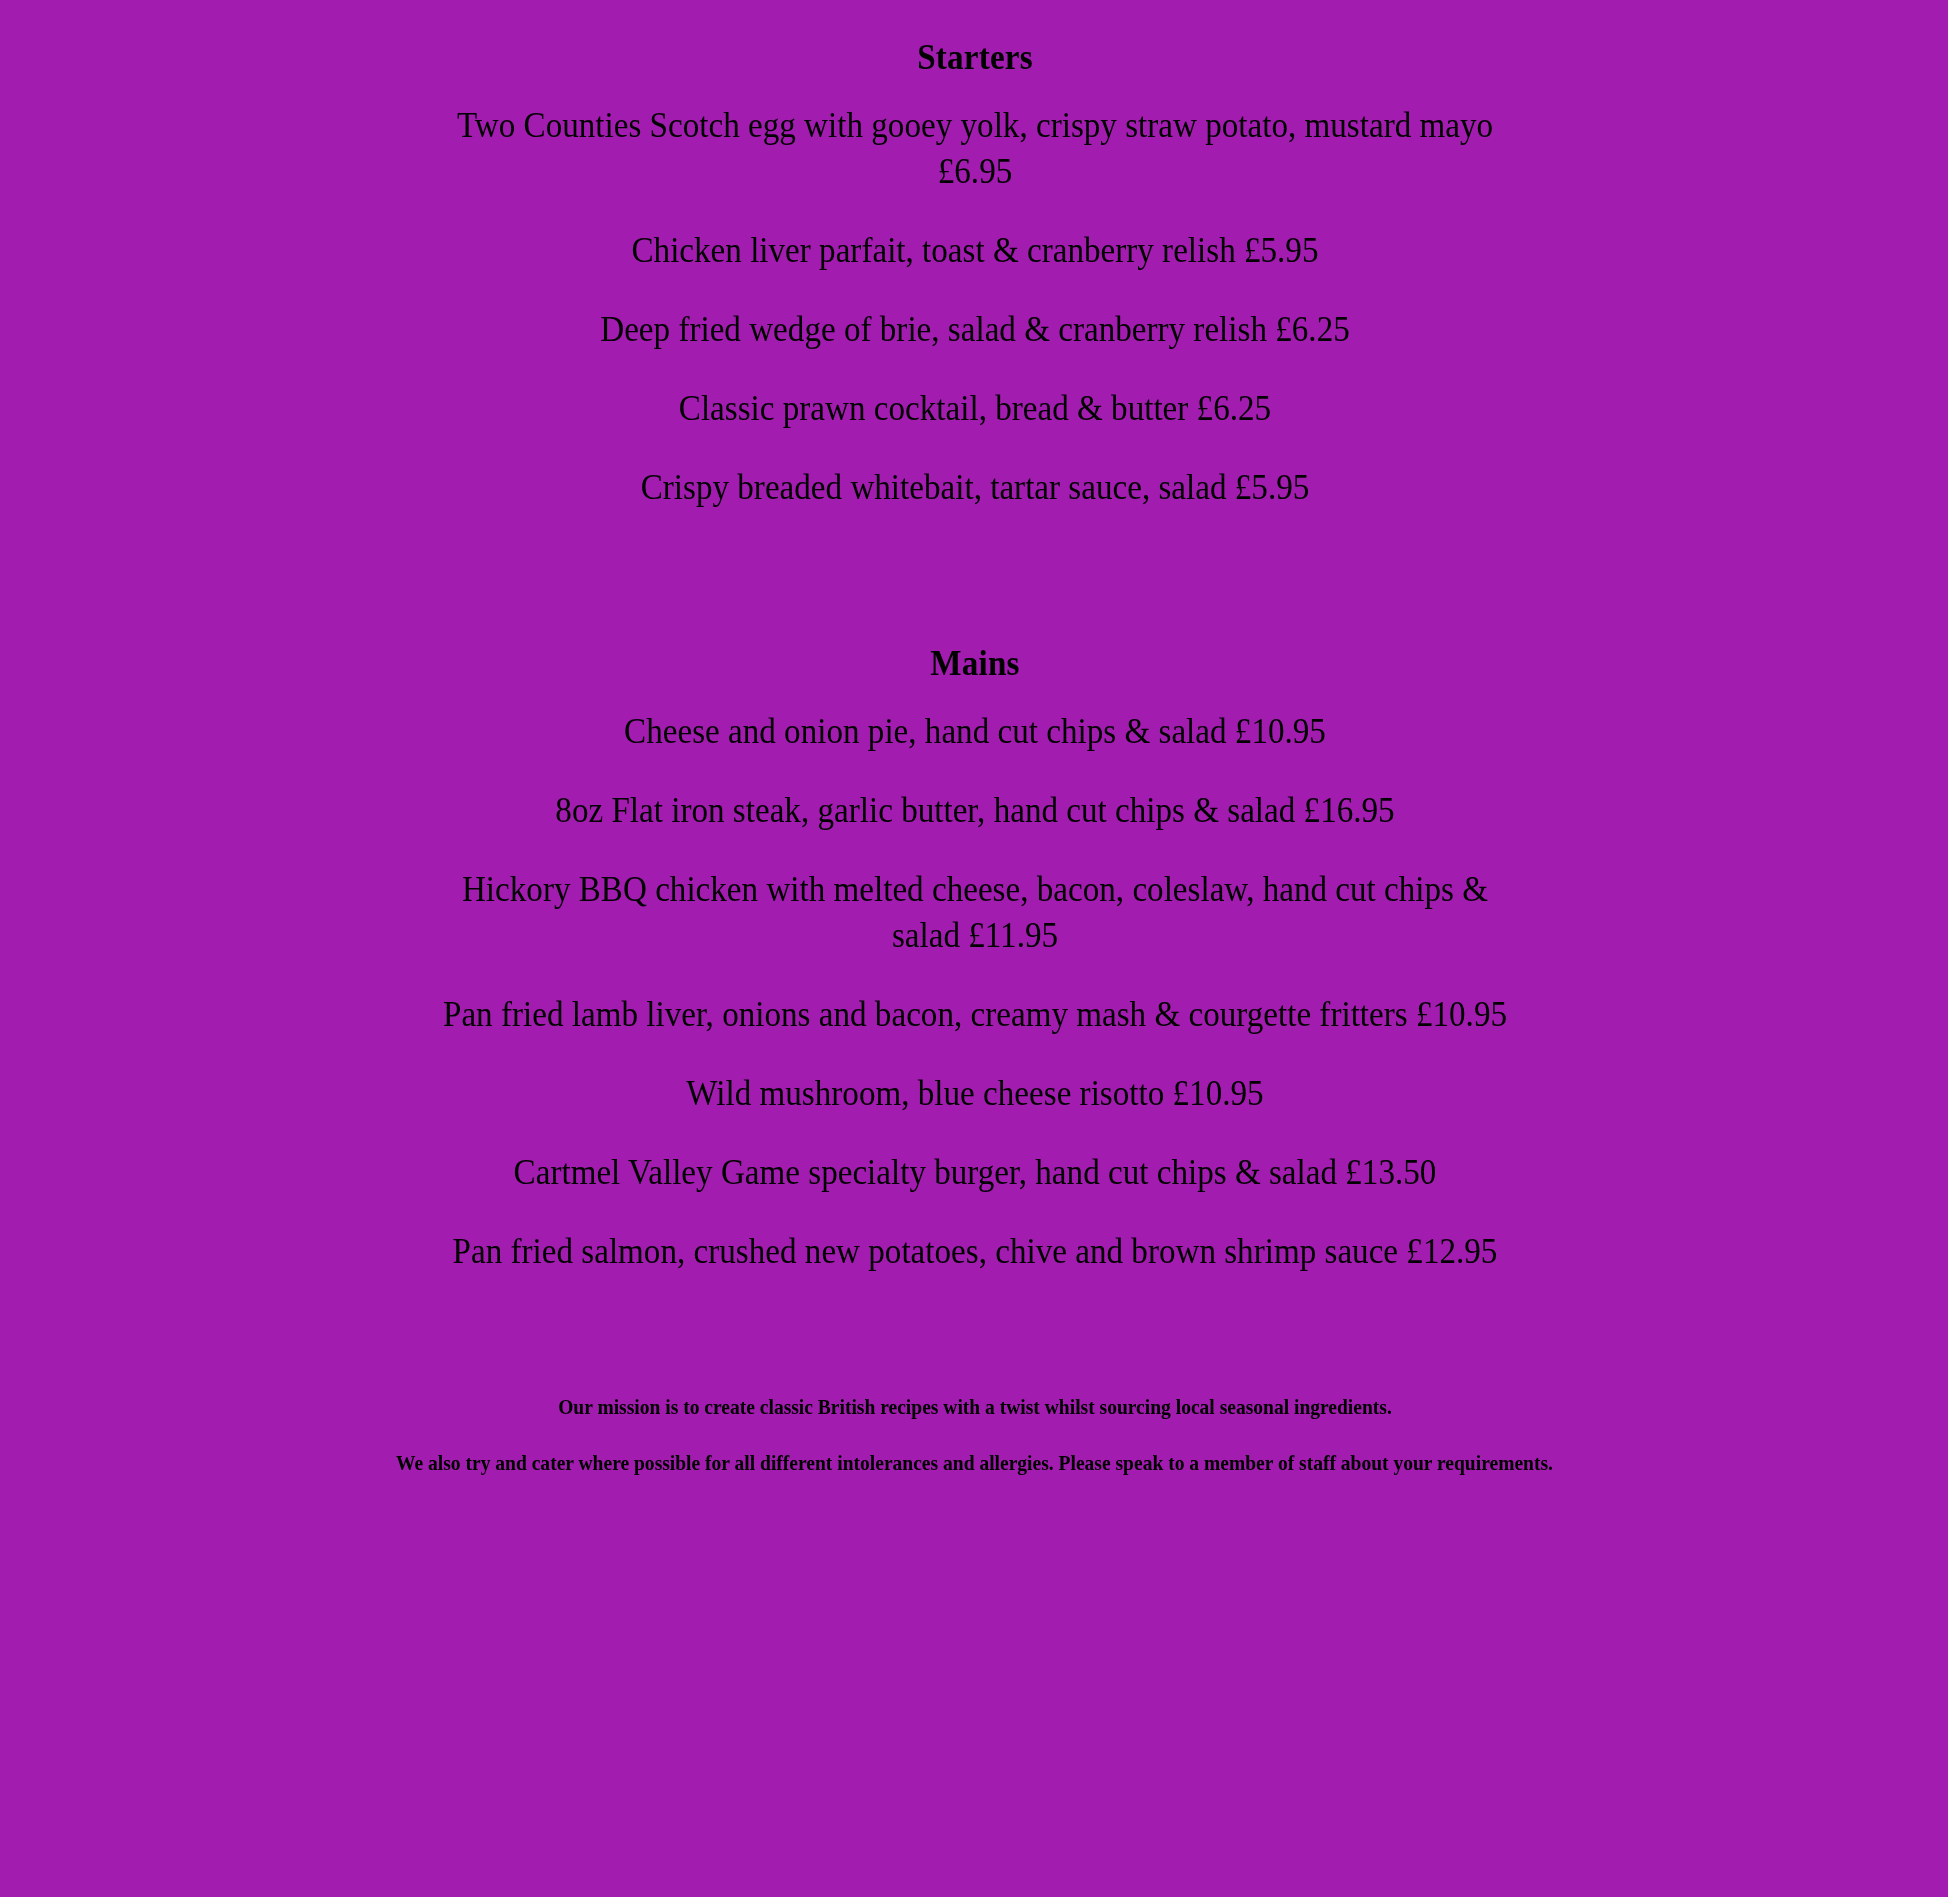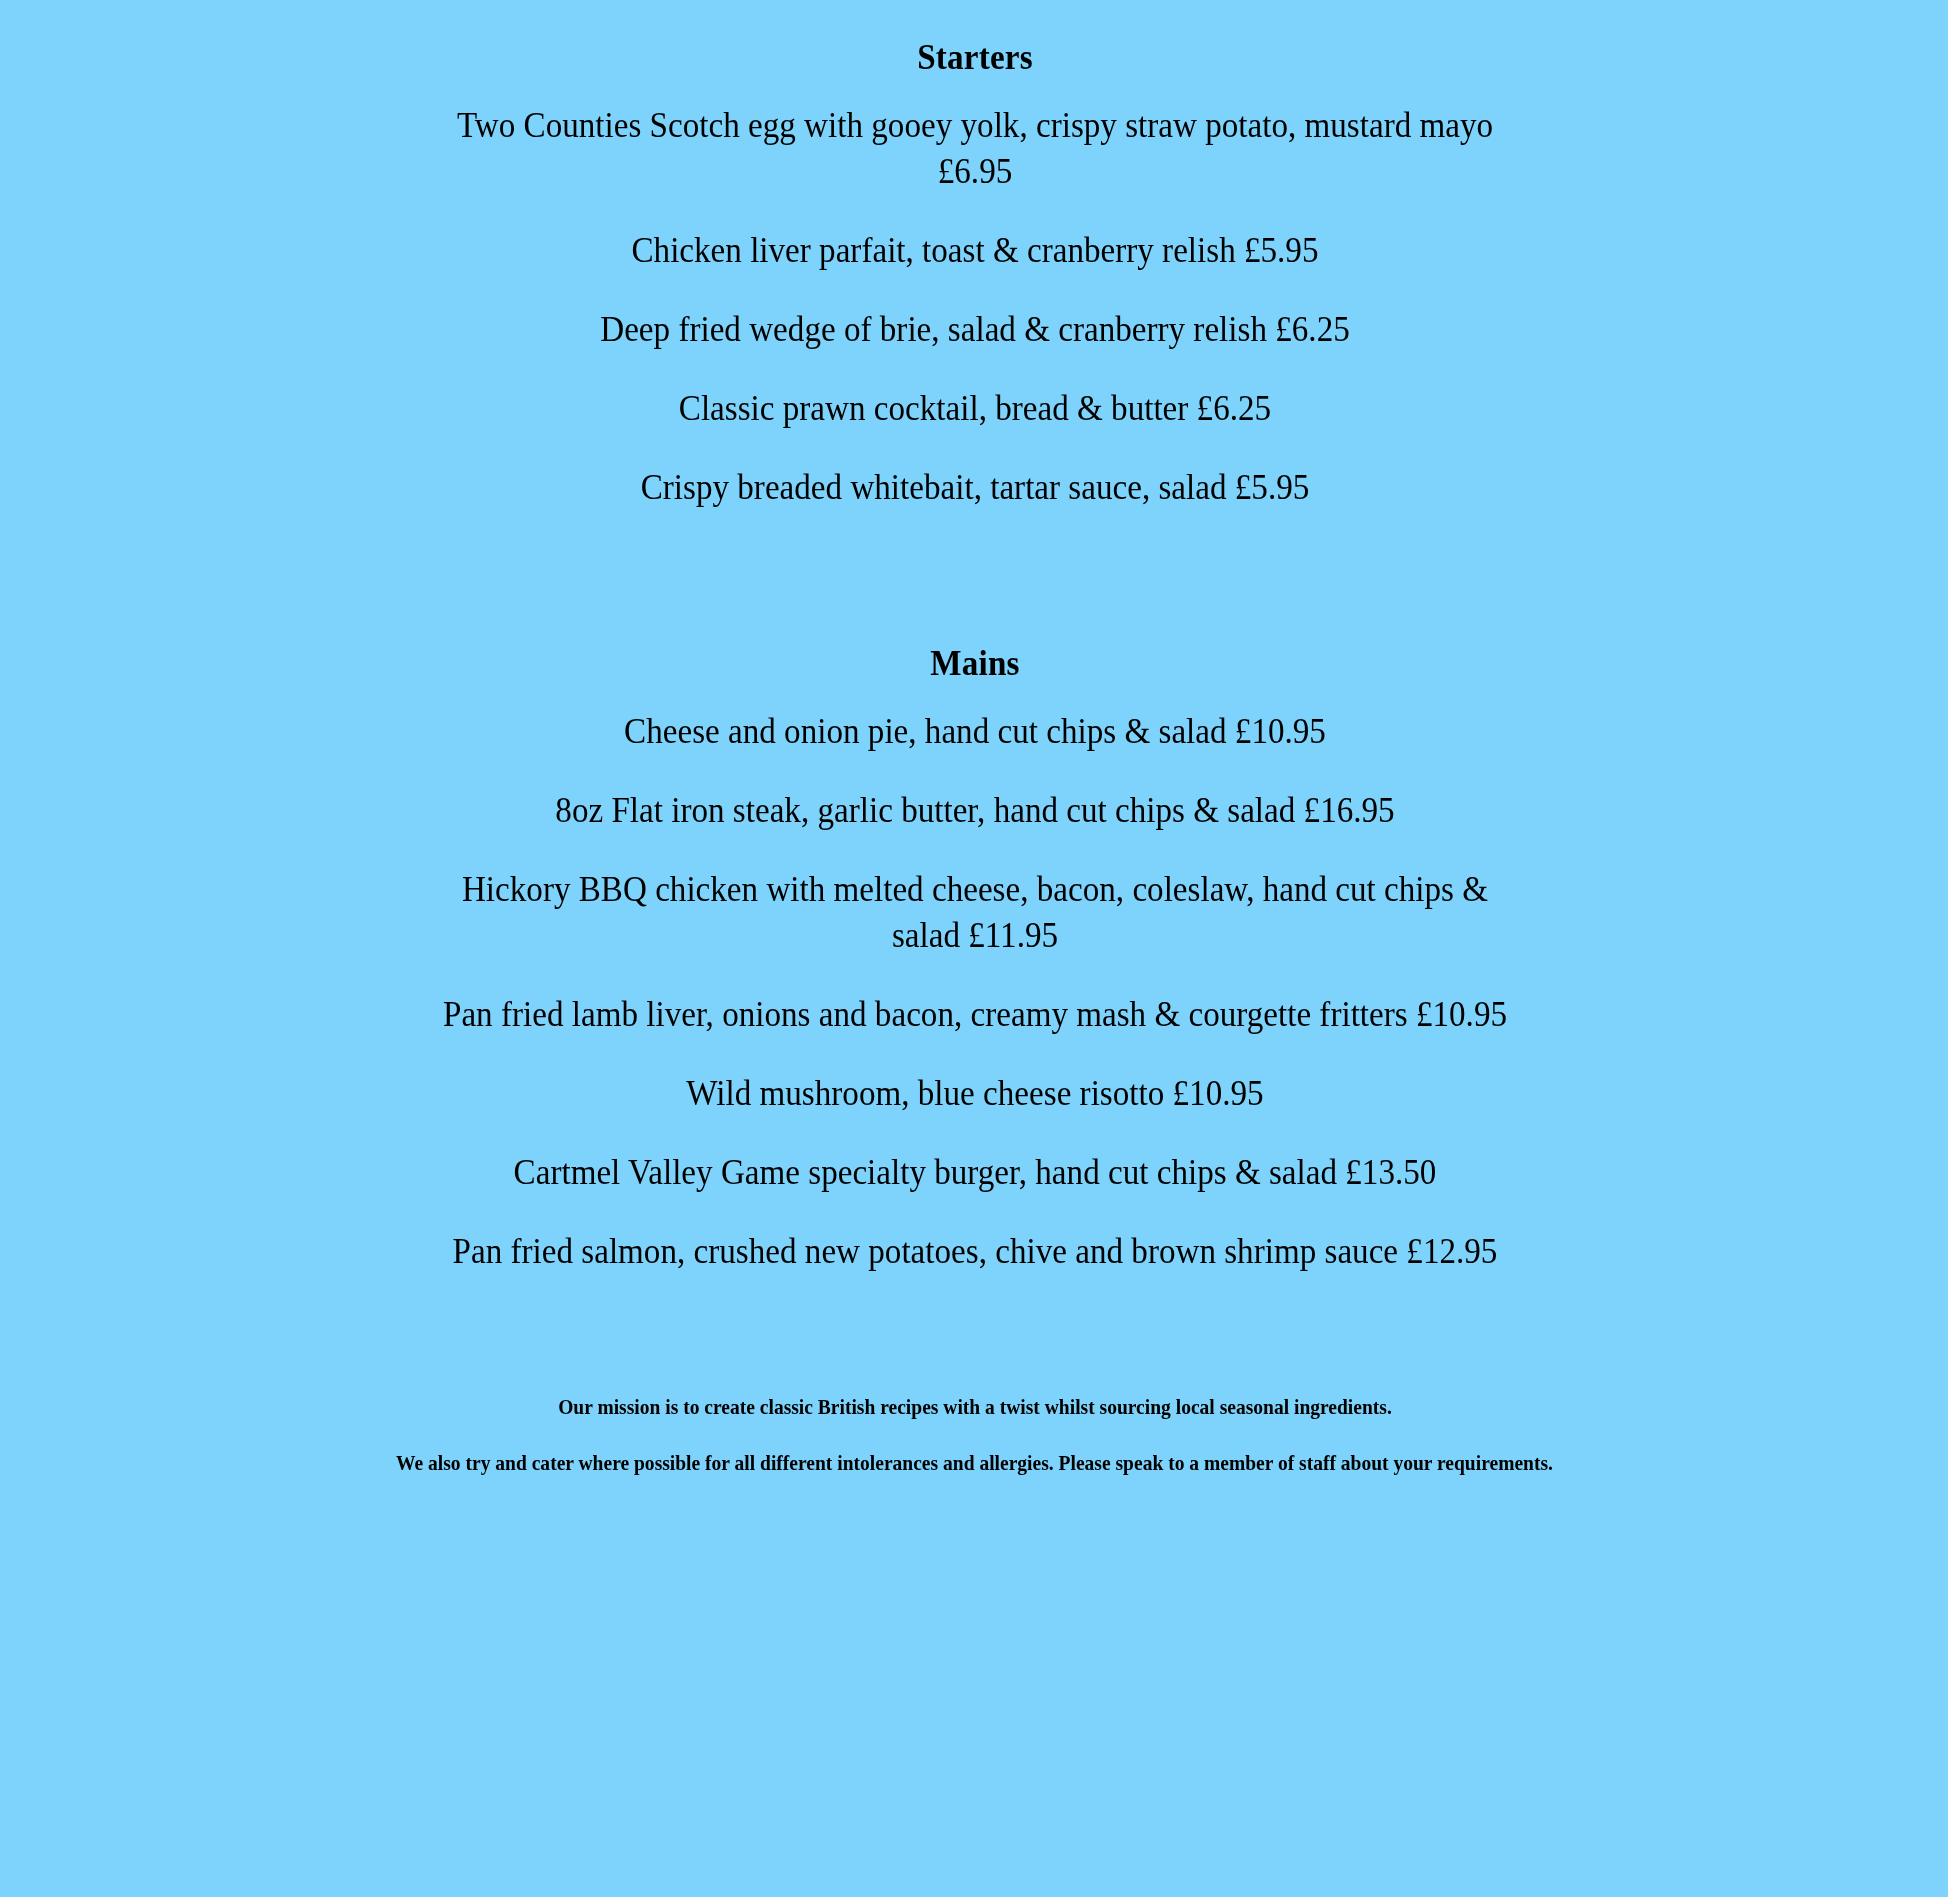--- a/index.html
+++ b/index.html
@@ -13,21 +13,21 @@
     height: 1898px;
     font-family: "Liberation Serif", "DejaVu Serif", serif;
     color: #000000;
     -webkit-font-smoothing: antialiased;
   }
   .page {
     width: 1949px;
     height: 1898px;
     position: relative;
     box-sizing: border-box;
-    background: #7dd3fc;
+    background: #a21caf;
     overflow: hidden;
   }
   .content {
     width: 1478px;
     margin: 0 auto;
     padding-top: 36px;
     text-align: center;
   }
 
   .section-heading {

